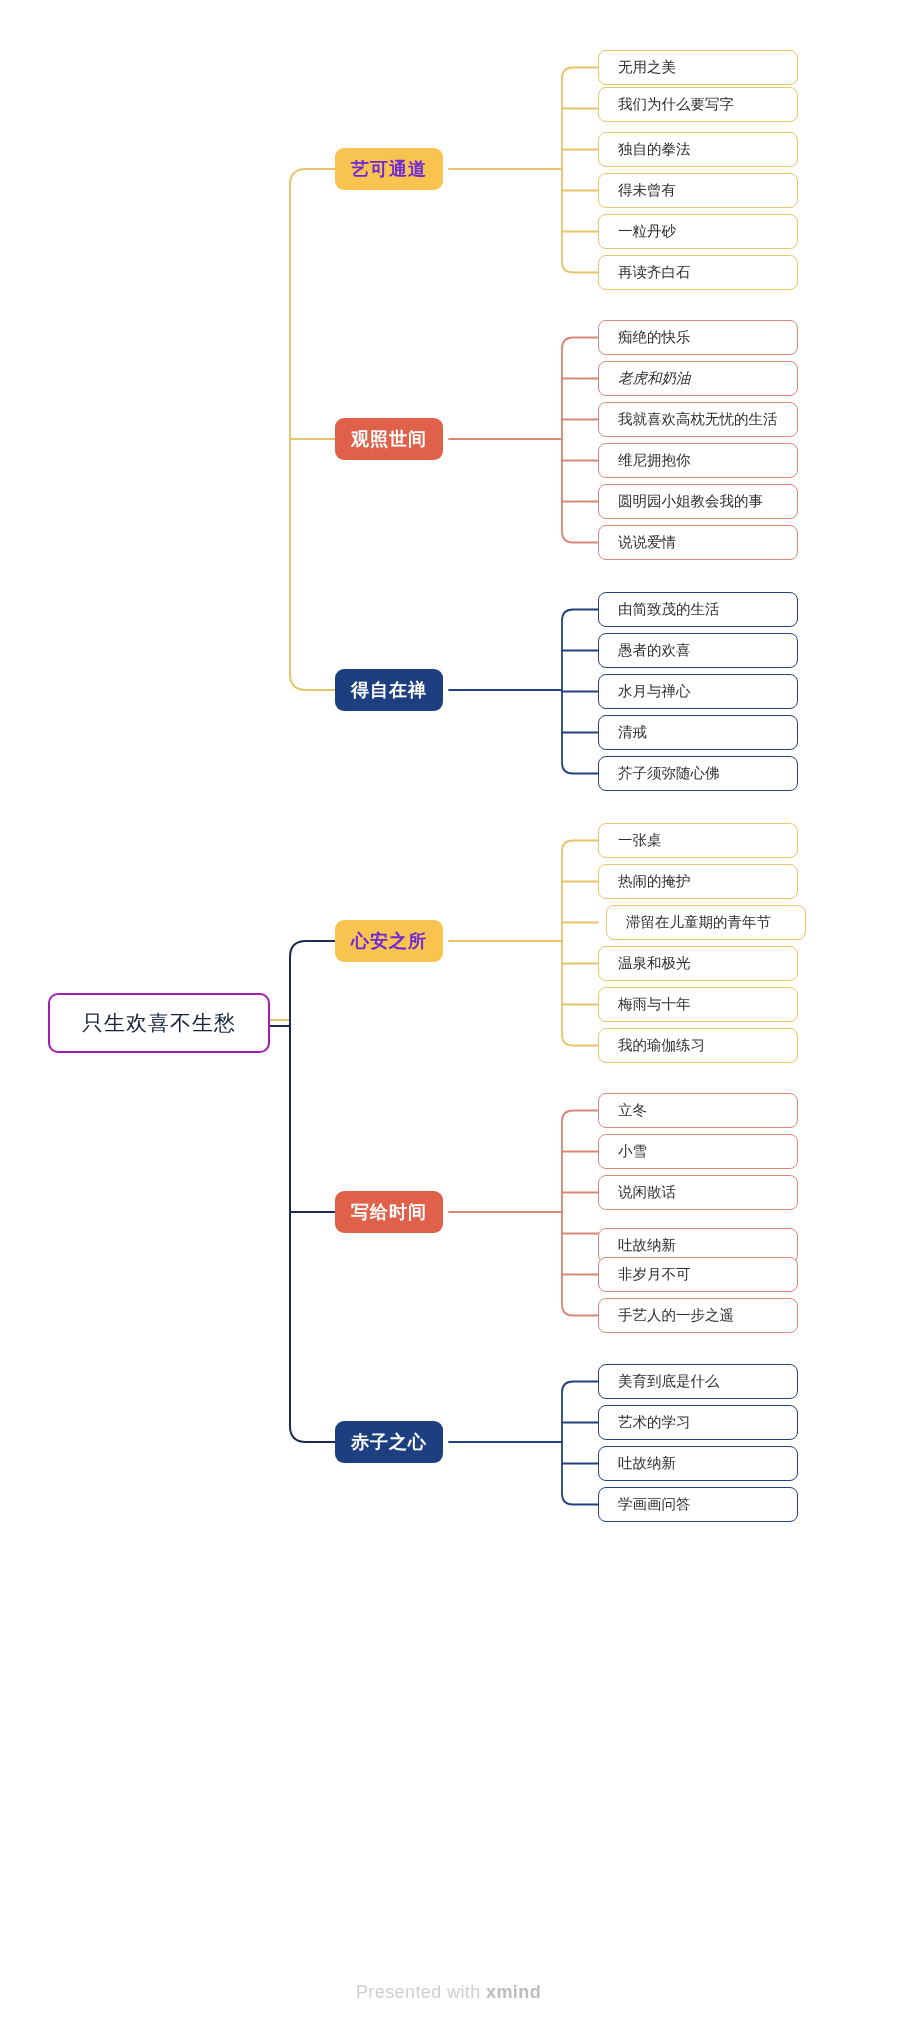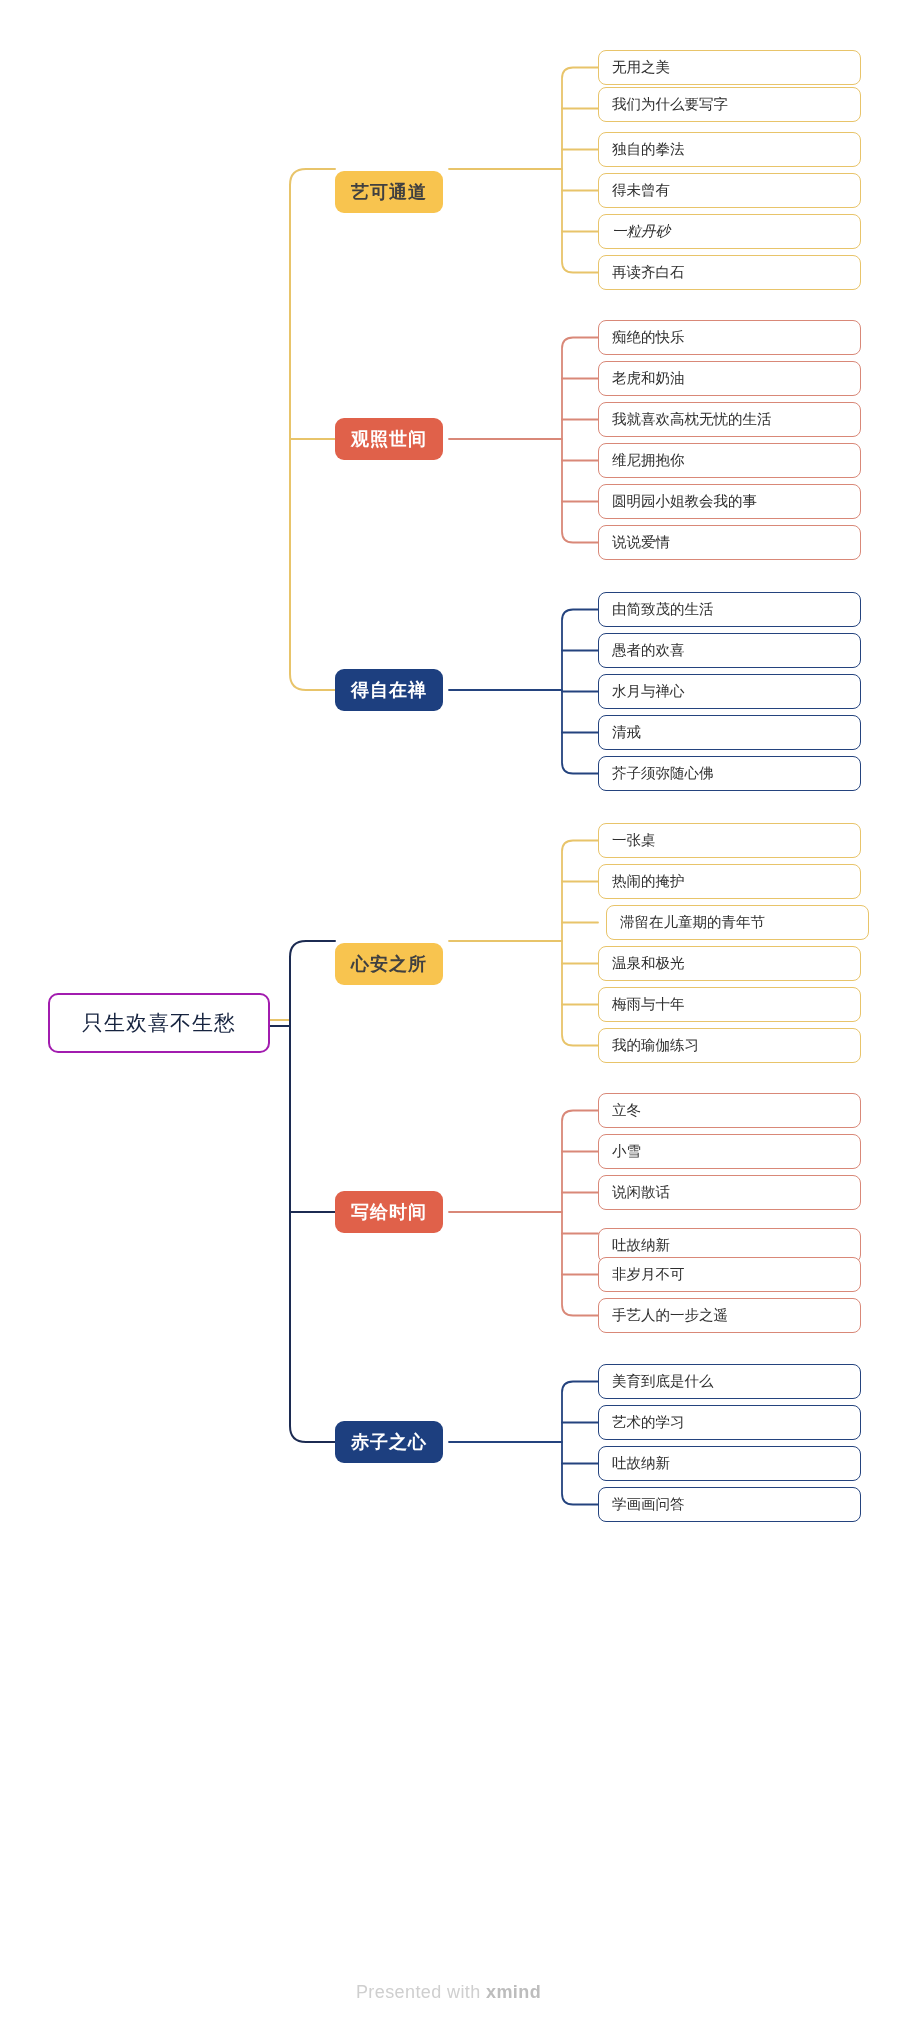--- a/index.html
+++ b/index.html
@@ -49,33 +49,33 @@
   
   .branch{
     height:42px;
     border-radius:9px;
     justify-content:center;
     font-size:18px;
     font-weight:bold;
     letter-spacing:1px;
     width:108px;
   }
-  .branch.fill-yellow{ background:#f8c44f; color:#404040;margin-top:23px; }
+  .branch.fill-yellow{ background:#f8c44f; color:#6d28d9; }
   .branch.fill-red   { background:#e0614a; color:#ffffff; }
   .branch.fill-navy  { background:#1d3f7f; color:#ffffff; }
 
   
   .leaf{
     left:598px;
-    width:263px;
+    width:200px;
     height:35px;
     border-radius:8px;
     background:#ffffff;
     border:1.6px solid #cccccc;
-    padding-left:13px;
+    padding-left:19px;
     font-size:14.5px;
     color:#2e2e2e;
   }
   .leaf.edge-yellow{ border-color:#e8c46a; }
   .leaf.edge-red   { border-color:#d98878; }
   .leaf.edge-navy  { border-color:#24437e; }
 
   
   .footer{
     position:absolute;
@@ -149,33 +149,33 @@
       </div>
       <div class="node leaf edge-yellow" style="top: 87px;">
         <span>我们为什么要写字</span>
       </div>
       <div class="node leaf edge-yellow" style="top: 132px;">
         <span>独自的拳法</span>
       </div>
       <div class="node leaf edge-yellow" style="top: 173px;">
         <span>得未曾有</span>
       </div>
-      <div class="node leaf edge-yellow" style="top: 214px; font-style: italic;">
+      <div class="node leaf edge-yellow" style="top: 214px;">
         <span>一粒丹砂</span>
       </div>
       <div class="node leaf edge-yellow" style="top: 255px;">
         <span>再读齐白石</span>
       </div>
       <div class="node branch fill-red" style="left: 335px; top: 418px;">
         <span>观照世间</span>
       </div>
       <div class="node leaf edge-red" style="top: 320px;">
         <span>痴绝的快乐</span>
       </div>
-      <div class="node leaf edge-red" style="top: 361px;">
+      <div class="node leaf edge-red" style="top: 361px; font-style: italic;">
         <span>老虎和奶油</span>
       </div>
       <div class="node leaf edge-red" style="top: 402px;">
         <span>我就喜欢高枕无忧的生活</span>
       </div>
       <div class="node leaf edge-red" style="top: 443px;">
         <span>维尼拥抱你</span>
       </div>
       <div class="node leaf edge-red" style="top: 484px;">
         <span>圆明园小姐教会我的事</span>

